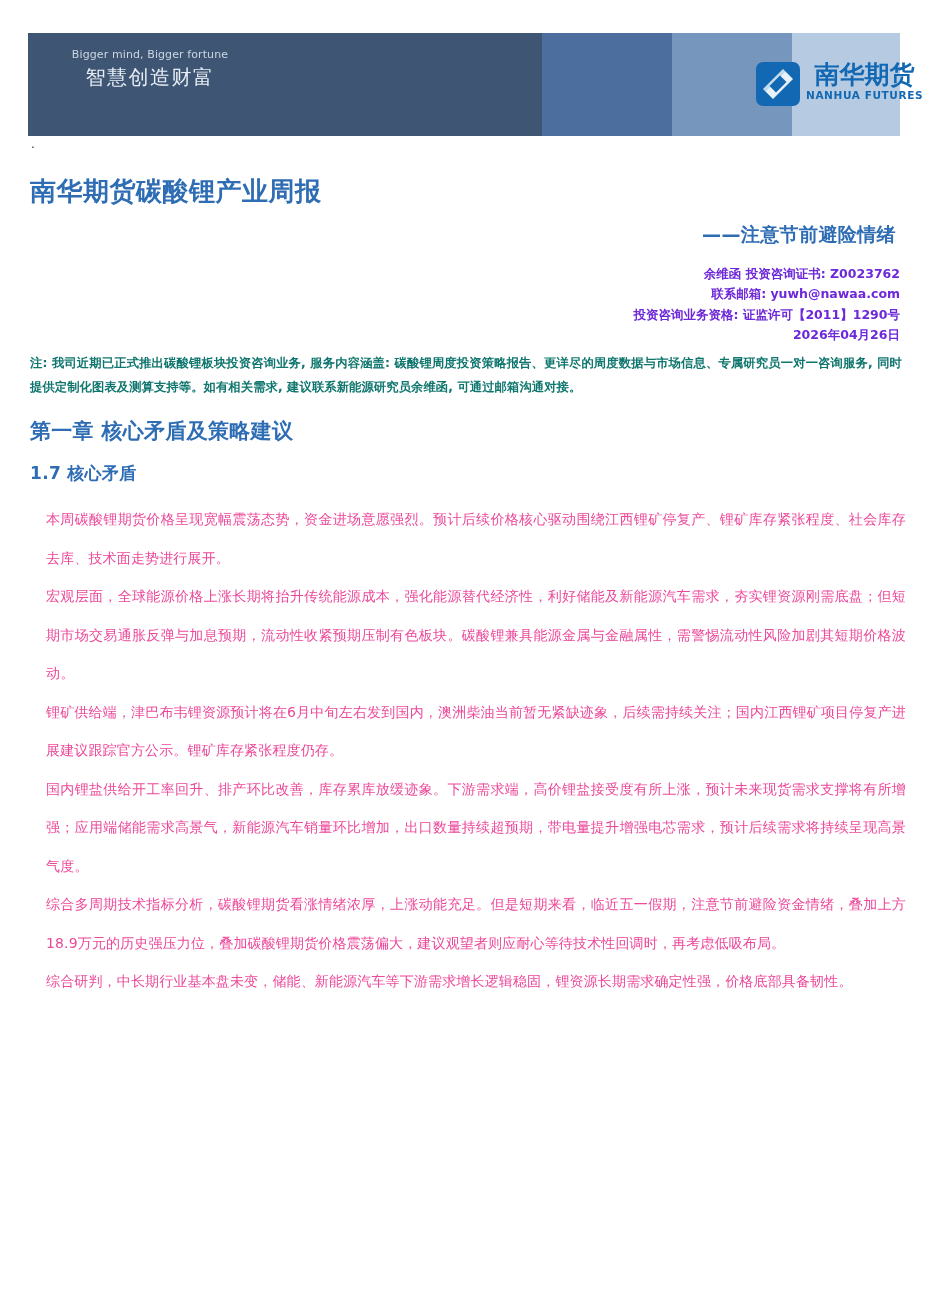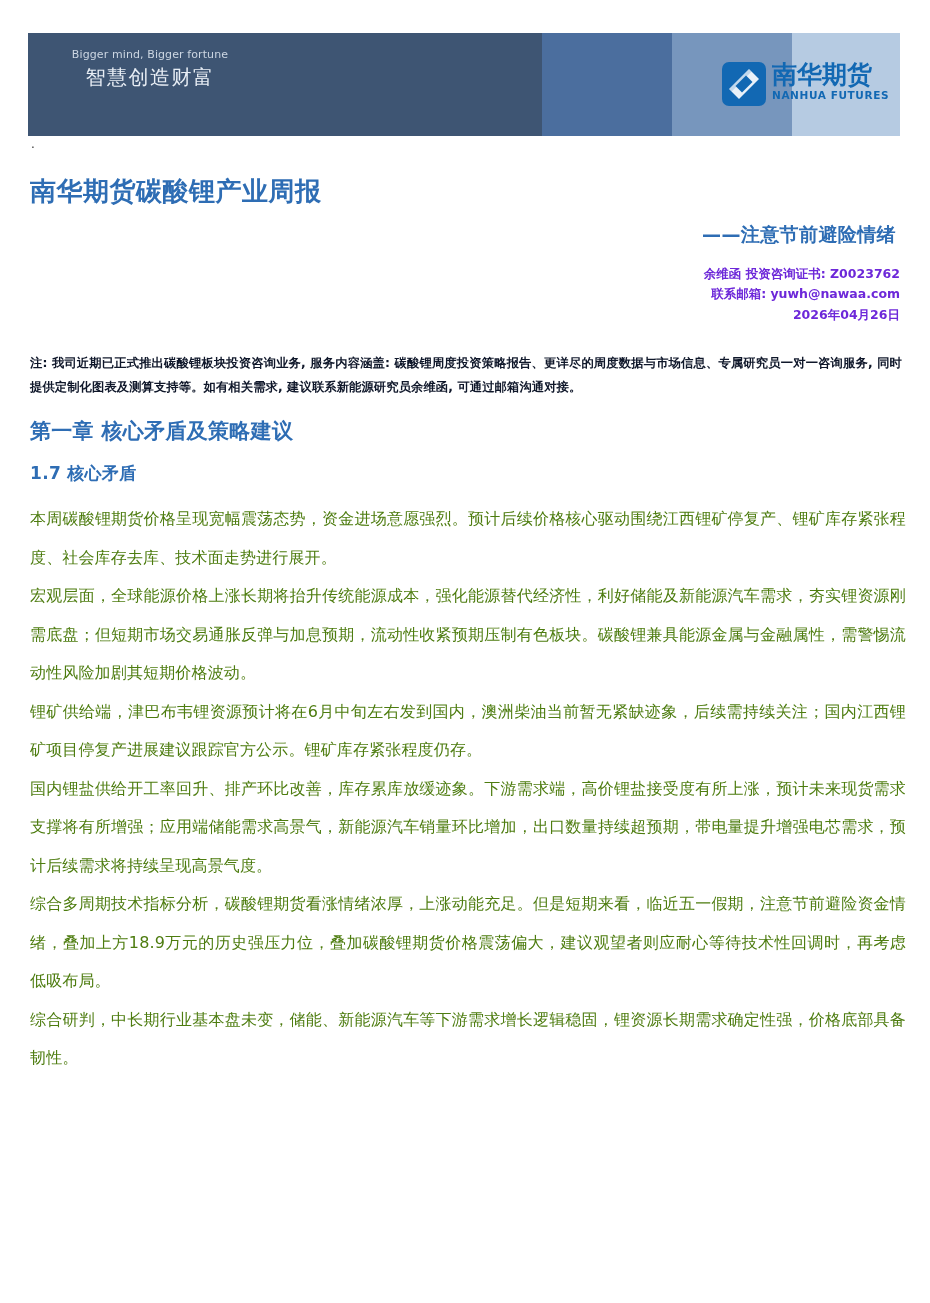--- a/index.html
+++ b/index.html
@@ -48,25 +48,26 @@
   .slogan-cn {
     font-size: 20px;
     color: #e8eef5;
     letter-spacing: 1.5px;
     margin-top: 3px;
   }
 
   
   .logo-wrap {
     position: absolute;
-    left: 722px;
+    left: 756px;
     top: 62px;
     display: flex;
     align-items: flex-start;
     gap: 6px;
+    text-align: center;
   }
   .logo-mark {
     width: 44px;
     height: 44px;
     background: #1268b3;
     border-radius: 7px;
     position: relative;
     flex: 0 0 auto;
     overflow: hidden;
   }
@@ -134,21 +135,21 @@
   .meta-block div { white-space: nowrap; }
 
   
   .notice {
     position: absolute;
     left: 30px;
     top: 352px;
     width: 872px;
     font-size: 12.3px;
     font-weight: bold;
-    color: #0f172a;
+    color: #0f766e;
     line-height: 1.95;
     text-align: justify;
     letter-spacing: 0.1px;
   }
 
   
   .chapter-heading {
     position: absolute;
     left: 30px;
     top: 417px;
@@ -170,24 +171,24 @@
   }
 
   
   .body-copy {
     position: absolute;
     left: 30px;
     top: 500px;
     width: 876px;
   }
   .body-copy p {
-    margin: 0 0 0px 0;
-    font-size: 16px;
+    margin: 0 0 0px 16px;
+    font-size: 14px;
     line-height: 38.5px;
-    color: #4d7c0f;
+    color: #ec4899;
     text-align: justify;
     text-justify: inter-ideograph;
     letter-spacing: 0.15px;
   }
 </style>
 </head>
 <body>
 
 <div class="header-banner">
   <div class="band-dark"></div>
@@ -217,20 +218,21 @@
 </div>
 
 <div class="stray-dot">.</div>
 
 <div class="doc-title">南华期货碳酸锂产业周报</div>
 <div class="doc-subtitle">——注意节前避险情绪</div>
 
 <div class="meta-block">
   <div>余维函 投资咨询证书: Z0023762</div>
   <div>联系邮箱: yuwh@nawaa.com</div>
+  <div>投资咨询业务资格: 证监许可【2011】1290号</div>
   <div>2026年04月26日</div>
 </div>
 
 <div class="notice">注: 我司近期已正式推出碳酸锂板块投资咨询业务, 服务内容涵盖: 碳酸锂周度投资策略报告、更详尽的周度数据与市场信息、专属研究员一对一咨询服务, 同时提供定制化图表及测算支持等。如有相关需求, 建议联系新能源研究员余维函, 可通过邮箱沟通对接。</div>
 
 <div class="chapter-heading">第一章 核心矛盾及策略建议</div>
 <div class="section-heading">1.7 核心矛盾</div>
 
 <div class="body-copy">
   <p>本周碳酸锂期货价格呈现宽幅震荡态势，资金进场意愿强烈。预计后续价格核心驱动围绕江西锂矿停复产、锂矿库存紧张程度、社会库存去库、技术面走势进行展开。</p>

